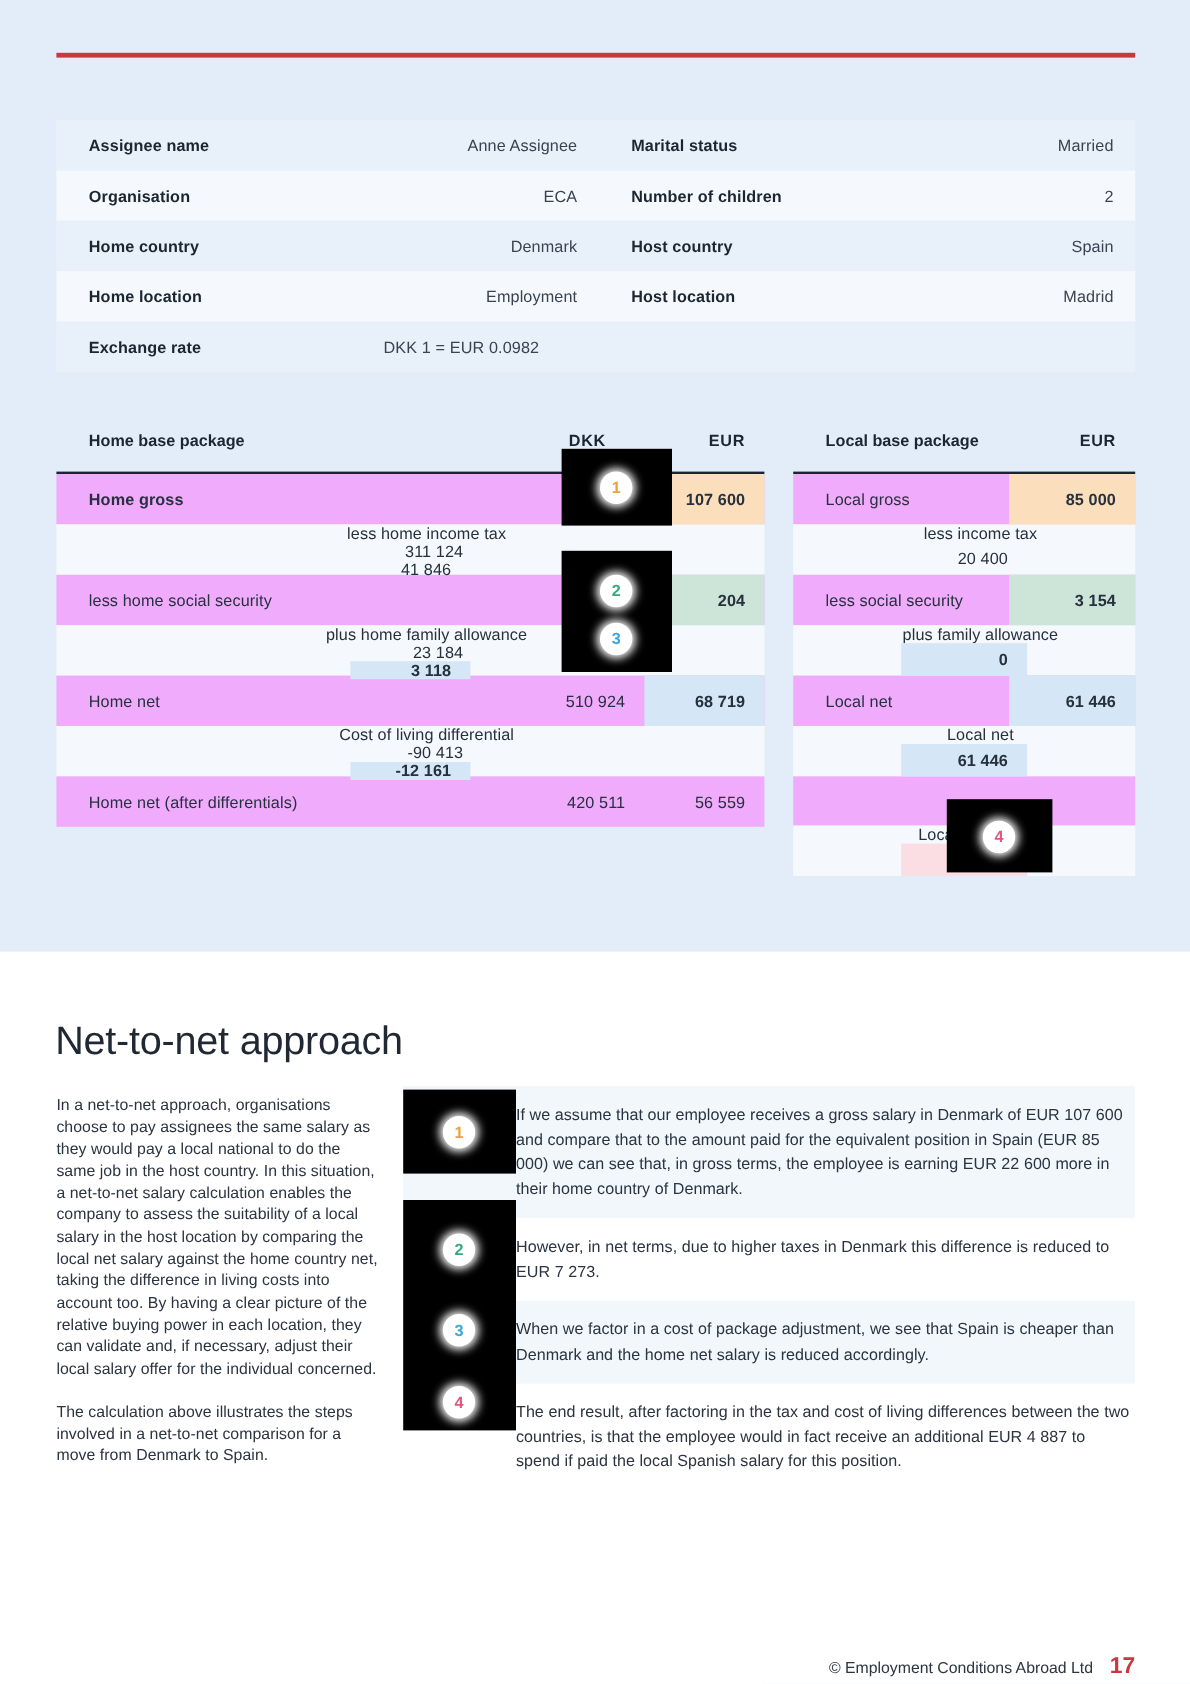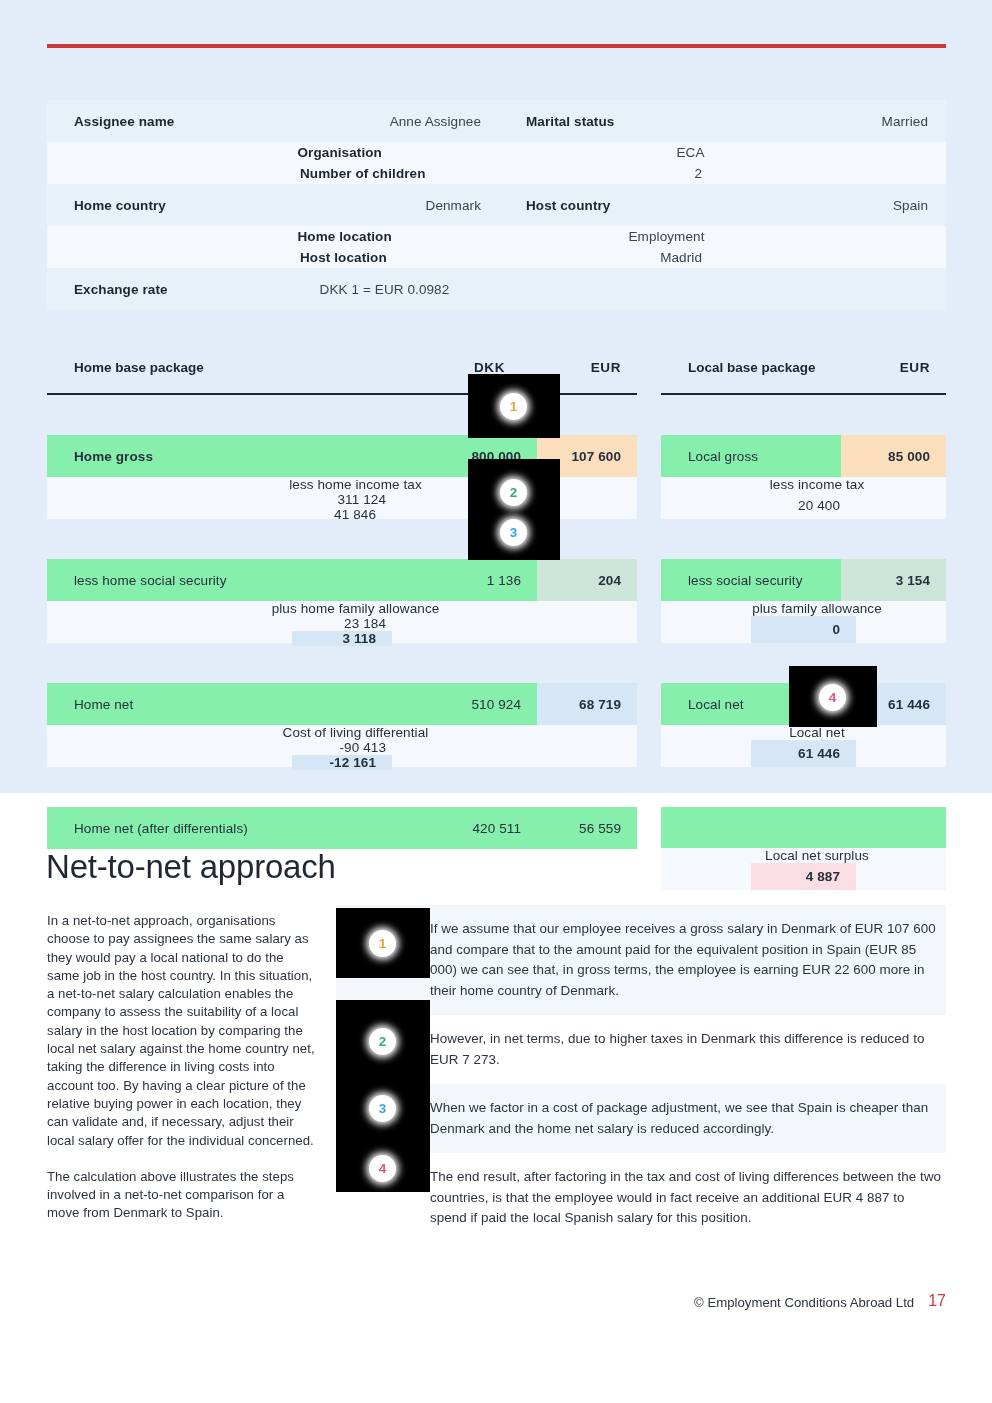--- a/index.html
+++ b/index.html
@@ -37,21 +37,21 @@
     position: absolute;
     left: 47px; top: 100px;
     width: 899px;
   }
   .info-row {
     display: flex;
     height: 42px;
     align-items: center;
   }
   .info-row.odd  { background: #e8f0fa; justify-content: space-between; }
-  .info-row.even { background: #f5f9fd; flex-direction: column; }
+  .info-row.even { background: #f5f9fd; }
 
   .info-cell {
     display: flex;
     align-items: center;
     height: 100%;
     box-sizing: border-box;
   }
   .info-cell.left-half  { width: 452px; }
   .info-cell.right-half { width: 447px; }
 
@@ -105,21 +105,21 @@
   #home-pkg  .h-num.c1 { width: 120px; padding-right: 16px; }
   #home-pkg  .h-num.c2 { width: 100px; padding-right: 16px; }
   #local-pkg .h-num.c1 { width: 105px; padding-right: 16px; }
 
   .pkg-row {
     display: flex;
     align-items: center;
     height: 42px;
     font-size: 13.5px;
   }
-  .pkg-row.odd  { background: #86efac; margin-top: 40px; }
+  .pkg-row.odd  { background: #f0abfc; }
   .pkg-row.even { background: #f5f9fd; flex-direction: column; }
   .pkg-row.blank { height: 41px; }
 
   .pkg-row .r-name {
     flex: 1 1 auto;
     padding-left: 27px;
     color: #26313d;
     letter-spacing: 0.1px;
   }
   .pkg-row .r-num {
@@ -227,31 +227,31 @@
   #occ-d { left: 336px; top: 908px; width: 94px; height: 70px; }
   #occ-d .badge { left: 33px; top: 22px; }
   #occ-e { left: 336px; top: 1000px; width: 94px; height: 192px; }
   #occ-e .badge.b2 { left: 33px; top: 28px; }
   #occ-e .badge.b3 { left: 33px; top: 95px; }
   #occ-e .badge.b4 { left: 33px; top: 155px; }
 
   
   #footer {
     position: absolute;
-    right: 46px; top: 1292px;
-    display: flex;
-    align-items: flex-end;
+    right: 46px; top: 1378px;
+    display: flex;
+    align-items: center;
     font-size: 13.2px;
     color: #2b3440;
   }
   #footer .page-no {
     margin-left: 14px;
     color: #c8383c;
-    font-weight: normal;
-    font-size: 16px;
+    font-weight: bold;
+    font-size: 19px;
   }
 </style>
 </head>
 <body>
 
 <div id="blue-panel"></div>
 <div id="red-rule"></div>
 
 <div id="info-table">
 

